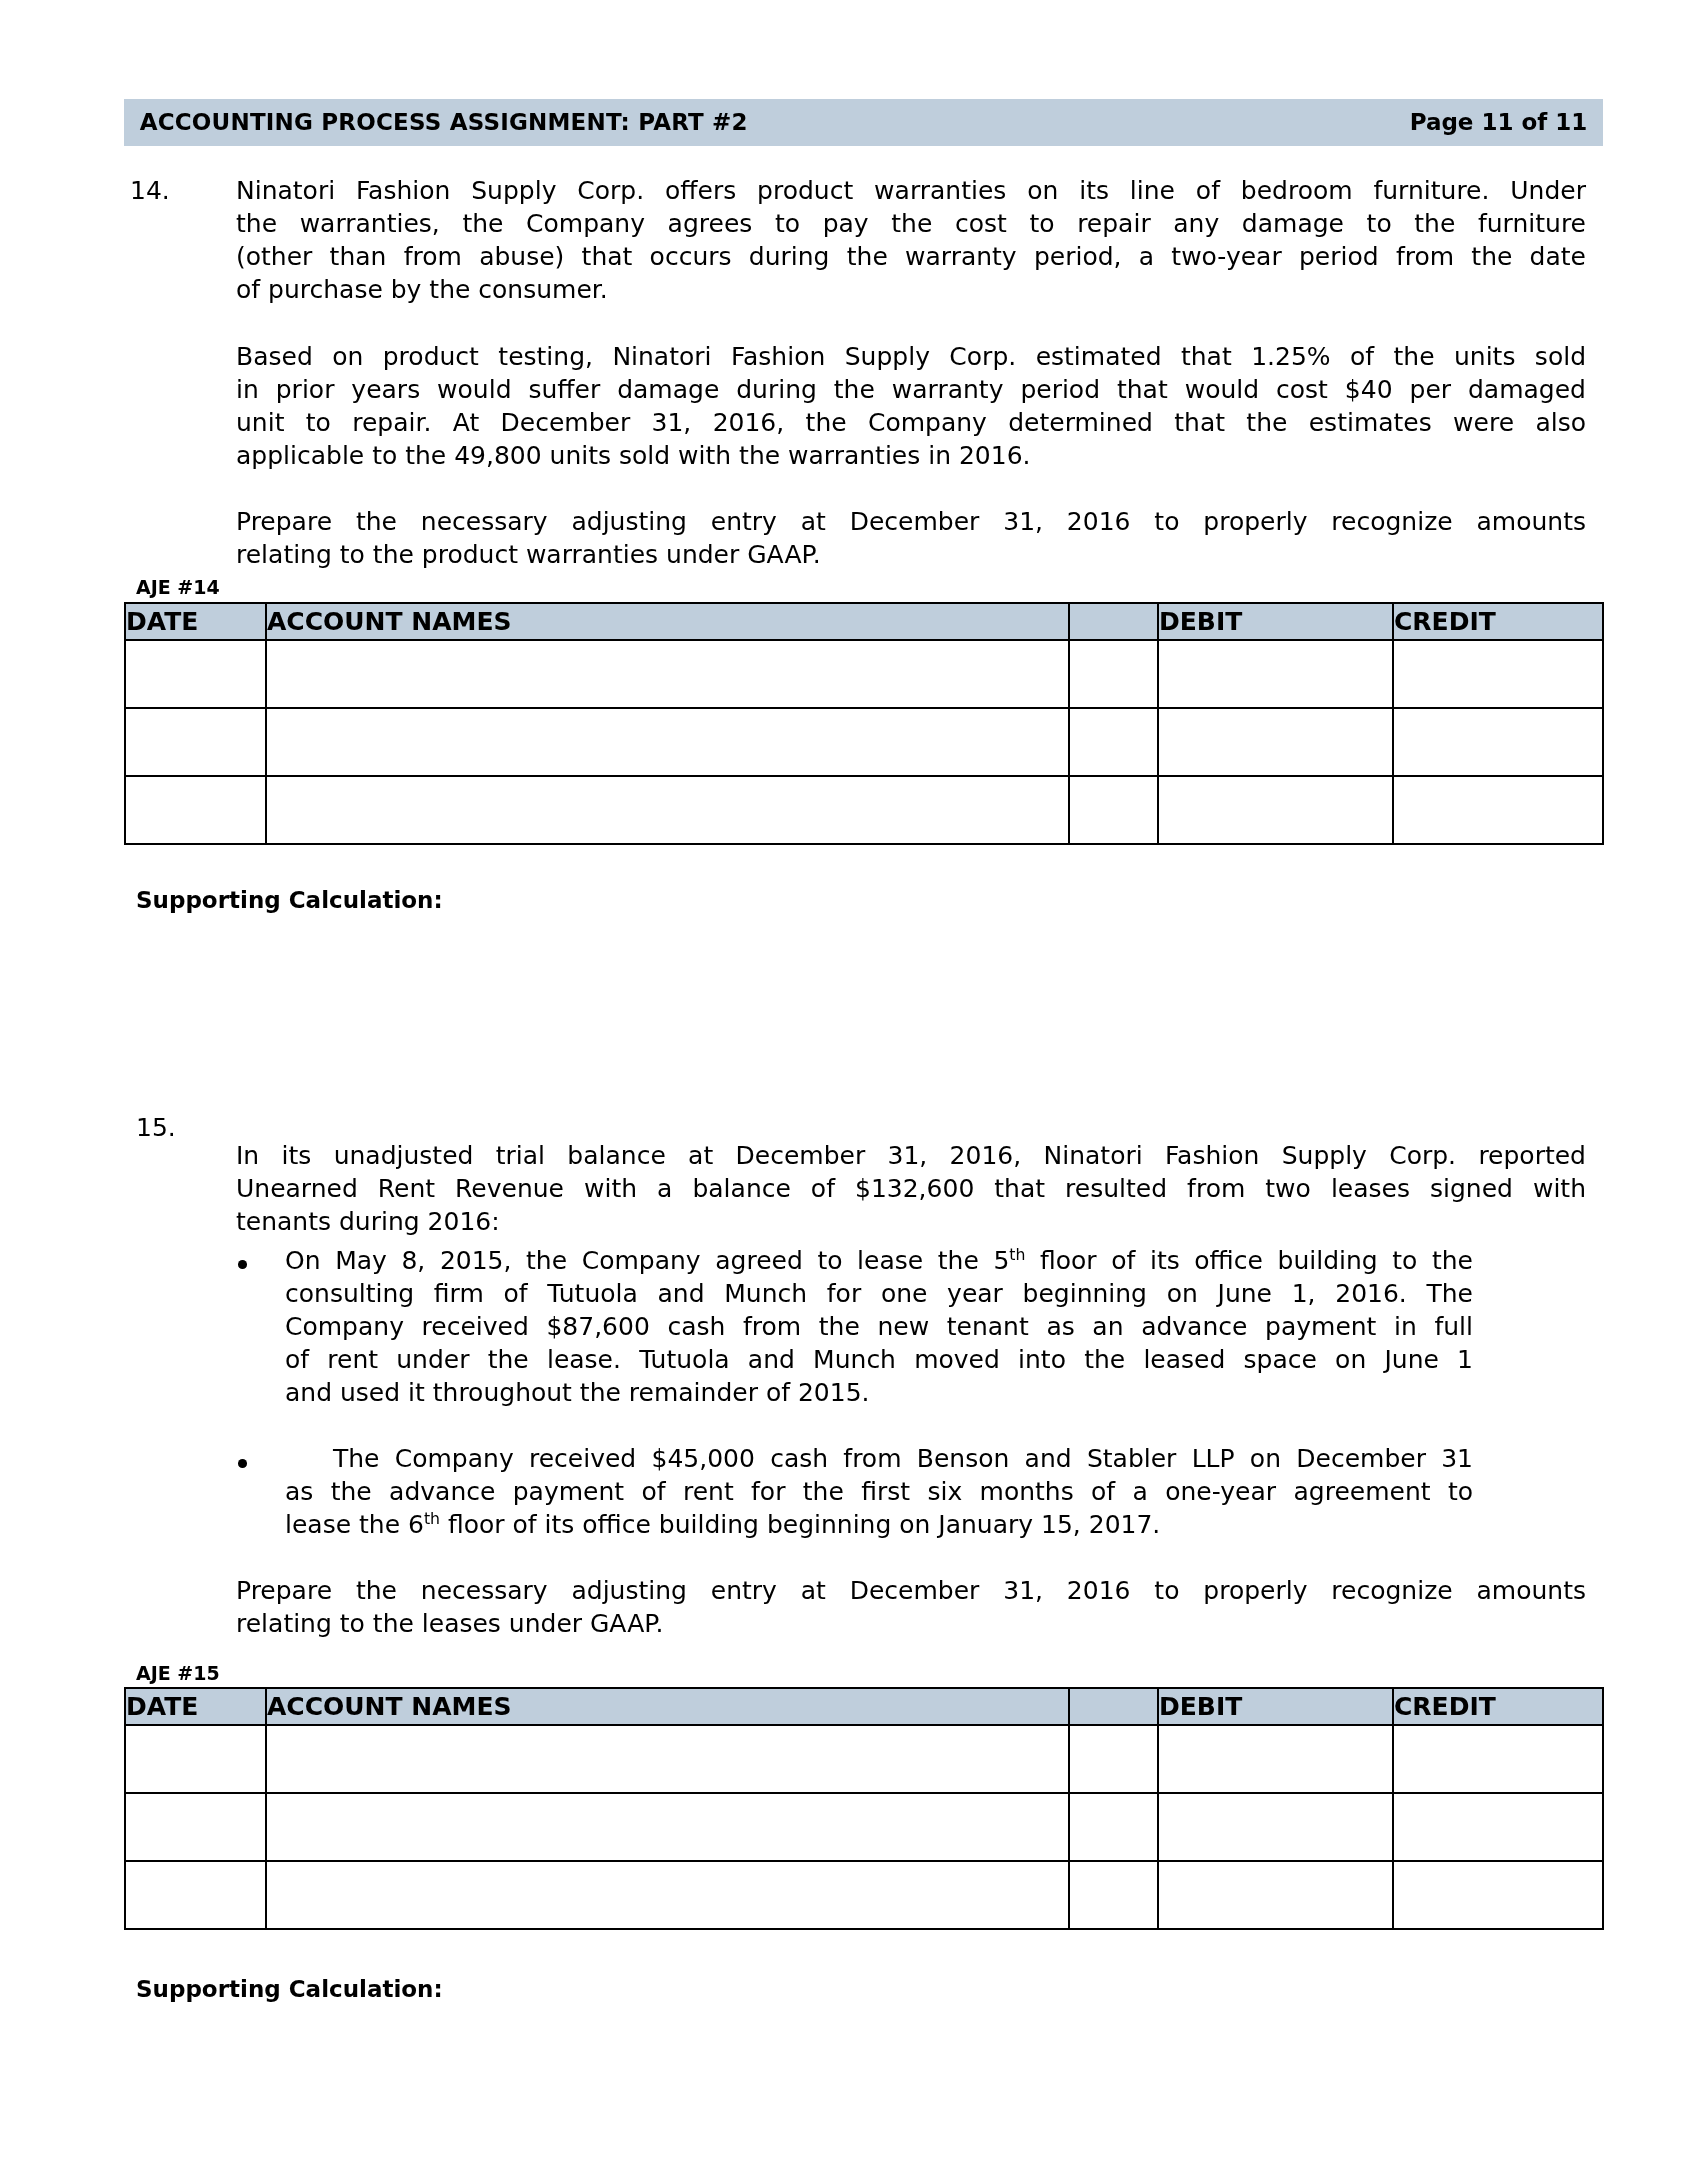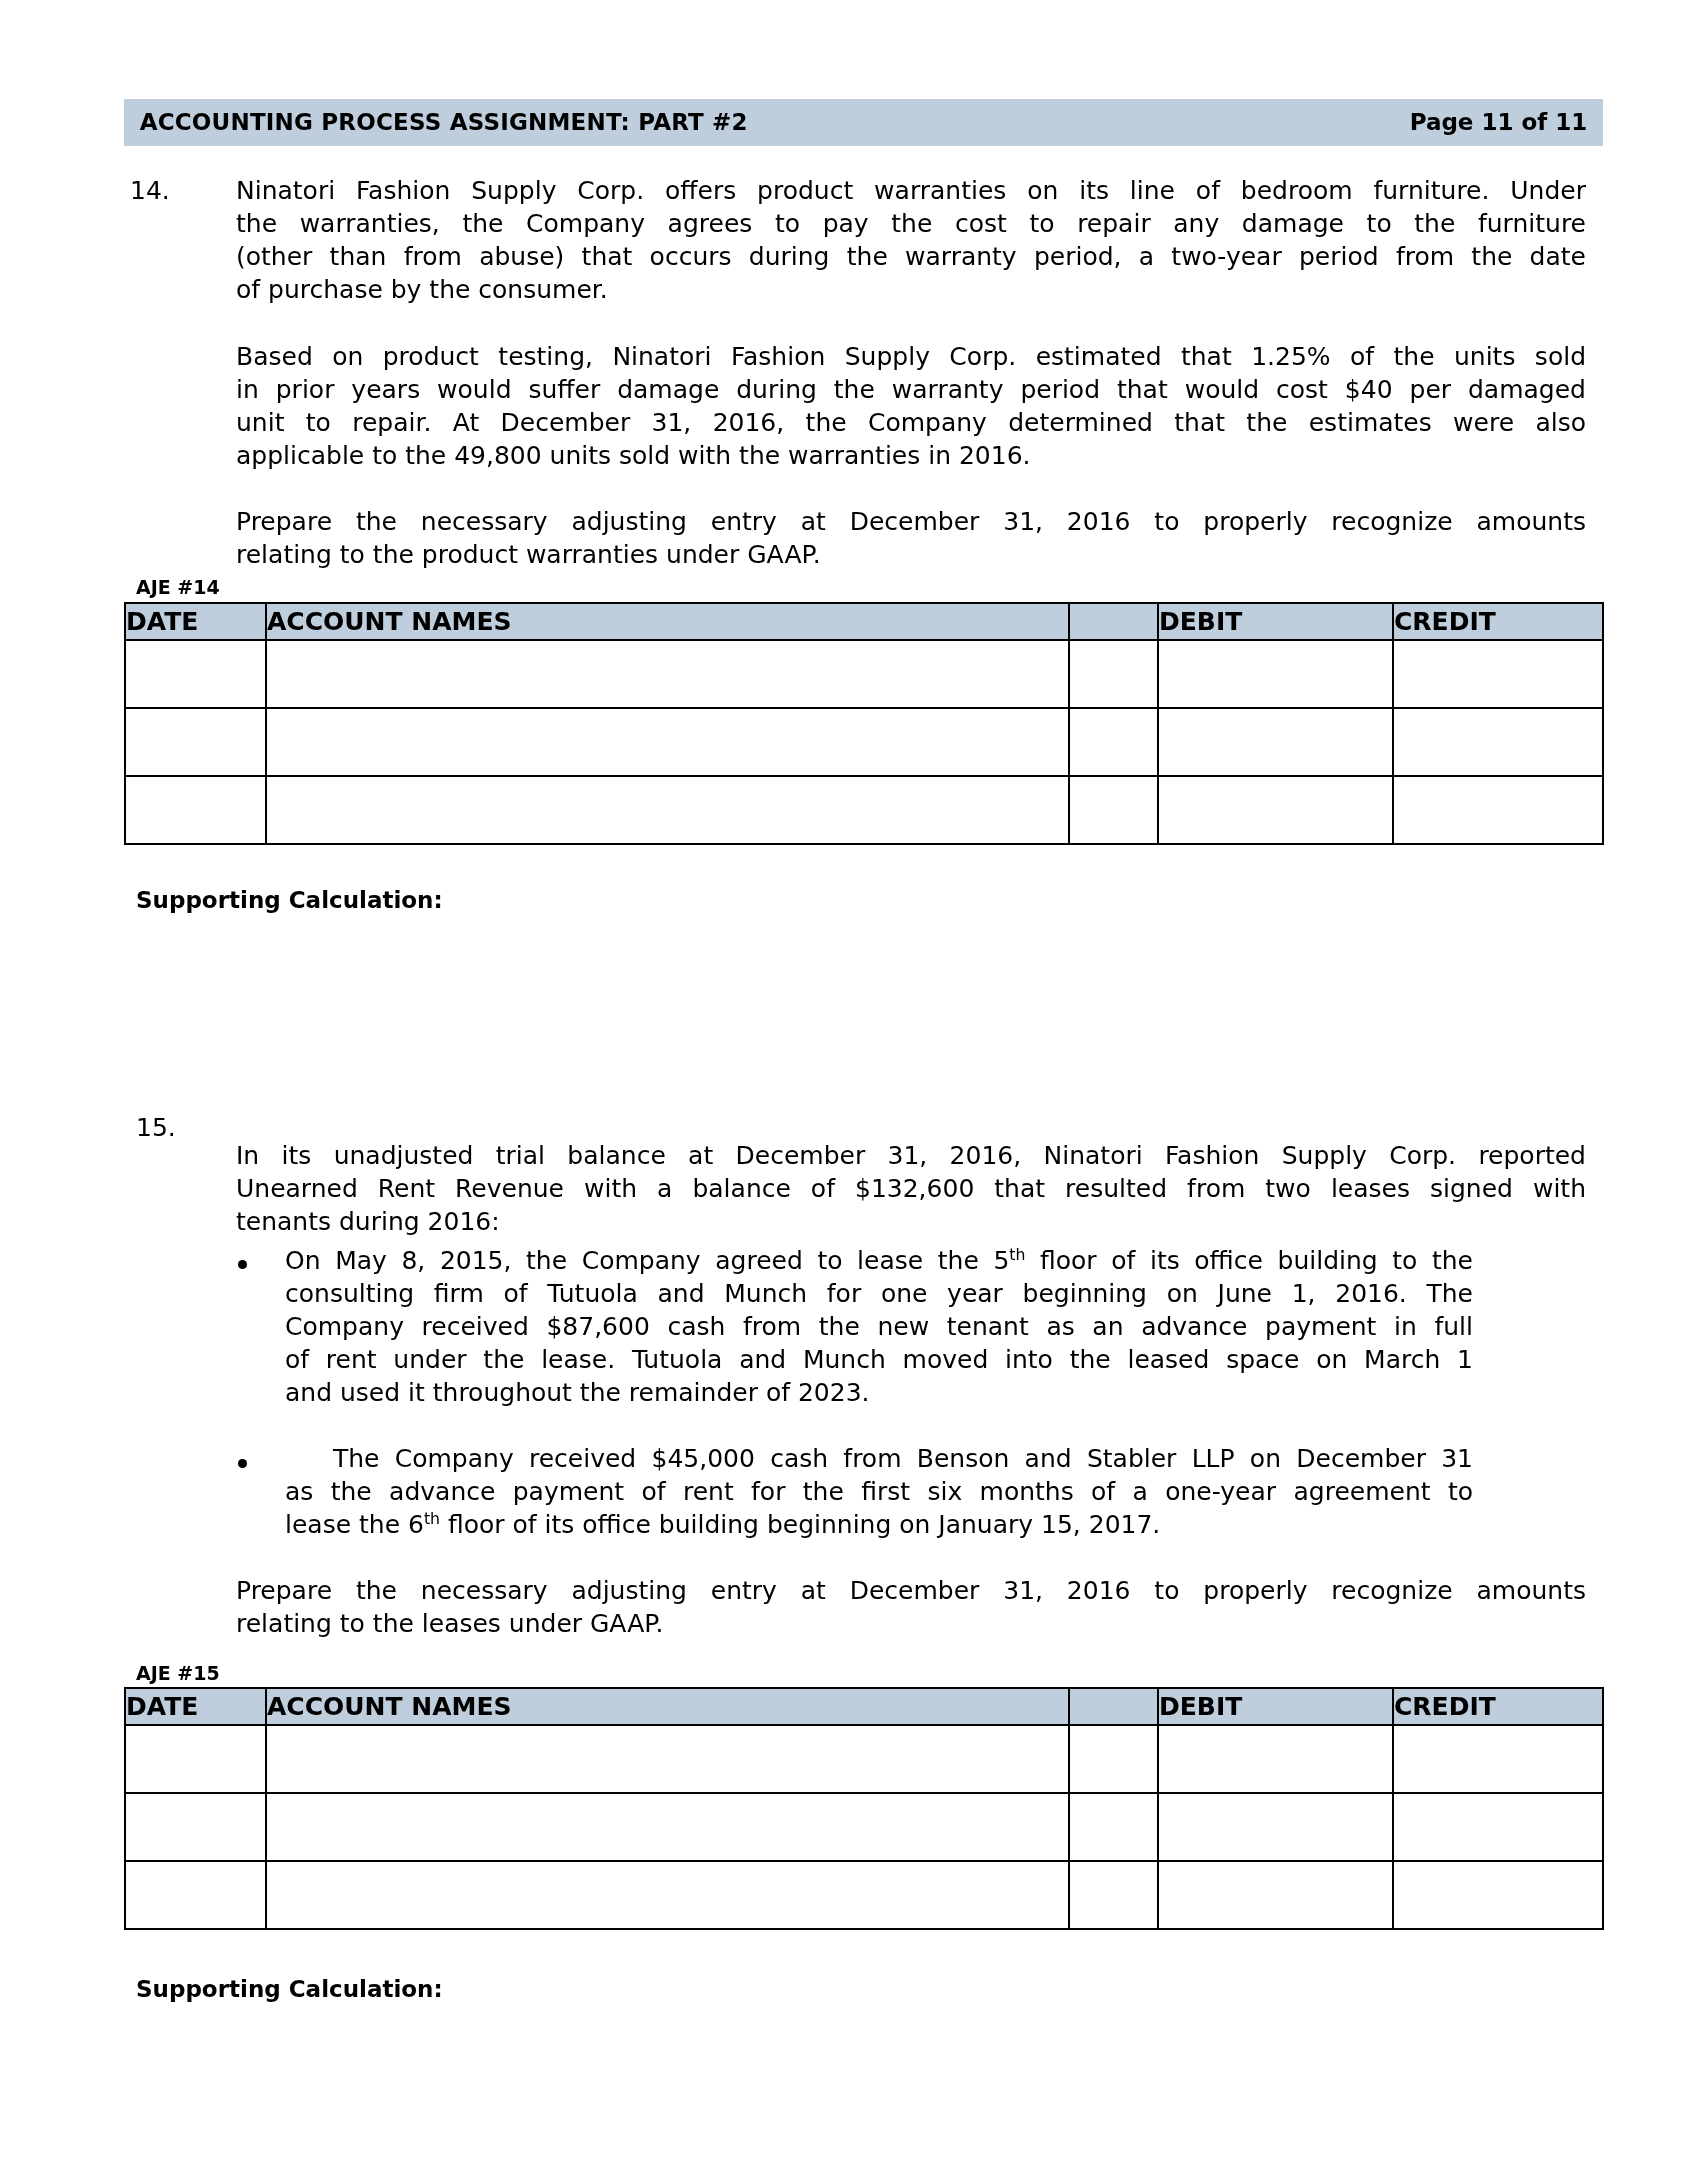--- a/index.html
+++ b/index.html
@@ -119,22 +119,22 @@
   <span class="line" style="text-align-last:justify;">In its unadjusted trial balance at December 31, 2016, Ninatori Fashion Supply Corp. reported</span>
   <span class="line" style="text-align-last:justify;">Unearned Rent Revenue with a balance of $132,600 that resulted from two leases signed with</span>
   <span class="line">tenants during 2016:</span>
 </div>
 
 <div class="abs bullet-dot" style="left:238px; top:1260px;"></div>
 <div class="abs para" style="left:285px; top:1244px; width:1188px;">
   <span class="line" style="text-align-last:justify;"><span>On May 8, 2015, the Company agreed to lease the 5</span><sup>th</sup><span> floor of its office building to the</span></span>
   <span class="line" style="text-align-last:justify;">consulting firm of Tutuola and Munch for one year beginning on June 1, 2016.  The</span>
   <span class="line" style="text-align-last:justify;">Company received $87,600 cash from the new tenant as an advance payment in full</span>
-  <span class="line" style="text-align-last:justify;">of rent under the lease.  Tutuola and Munch moved into the leased space on March 1</span>
-  <span class="line">and used it throughout the remainder of 2023.</span>
+  <span class="line" style="text-align-last:justify;">of rent under the lease.  Tutuola and Munch moved into the leased space on June 1</span>
+  <span class="line">and used it throughout the remainder of 2015.</span>
 </div>
 
 <div class="abs bullet-dot" style="left:238px; top:1459px;"></div>
 <div class="abs para" style="left:285px; top:1442px; width:1188px;">
   <span class="line" style="text-align-last:justify;margin-left:48px;">The Company received $45,000 cash from Benson and Stabler LLP on December 31</span>
   <span class="line" style="text-align-last:justify;">as the advance payment of rent for the first six months of a one-year agreement to</span>
   <span class="line"><span>lease the 6</span><sup>th</sup><span> floor of its office building beginning on January 15, 2017.</span></span>
 </div>
 
 <div class="abs para" style="left:236px; top:1574px; width:1350px;">

